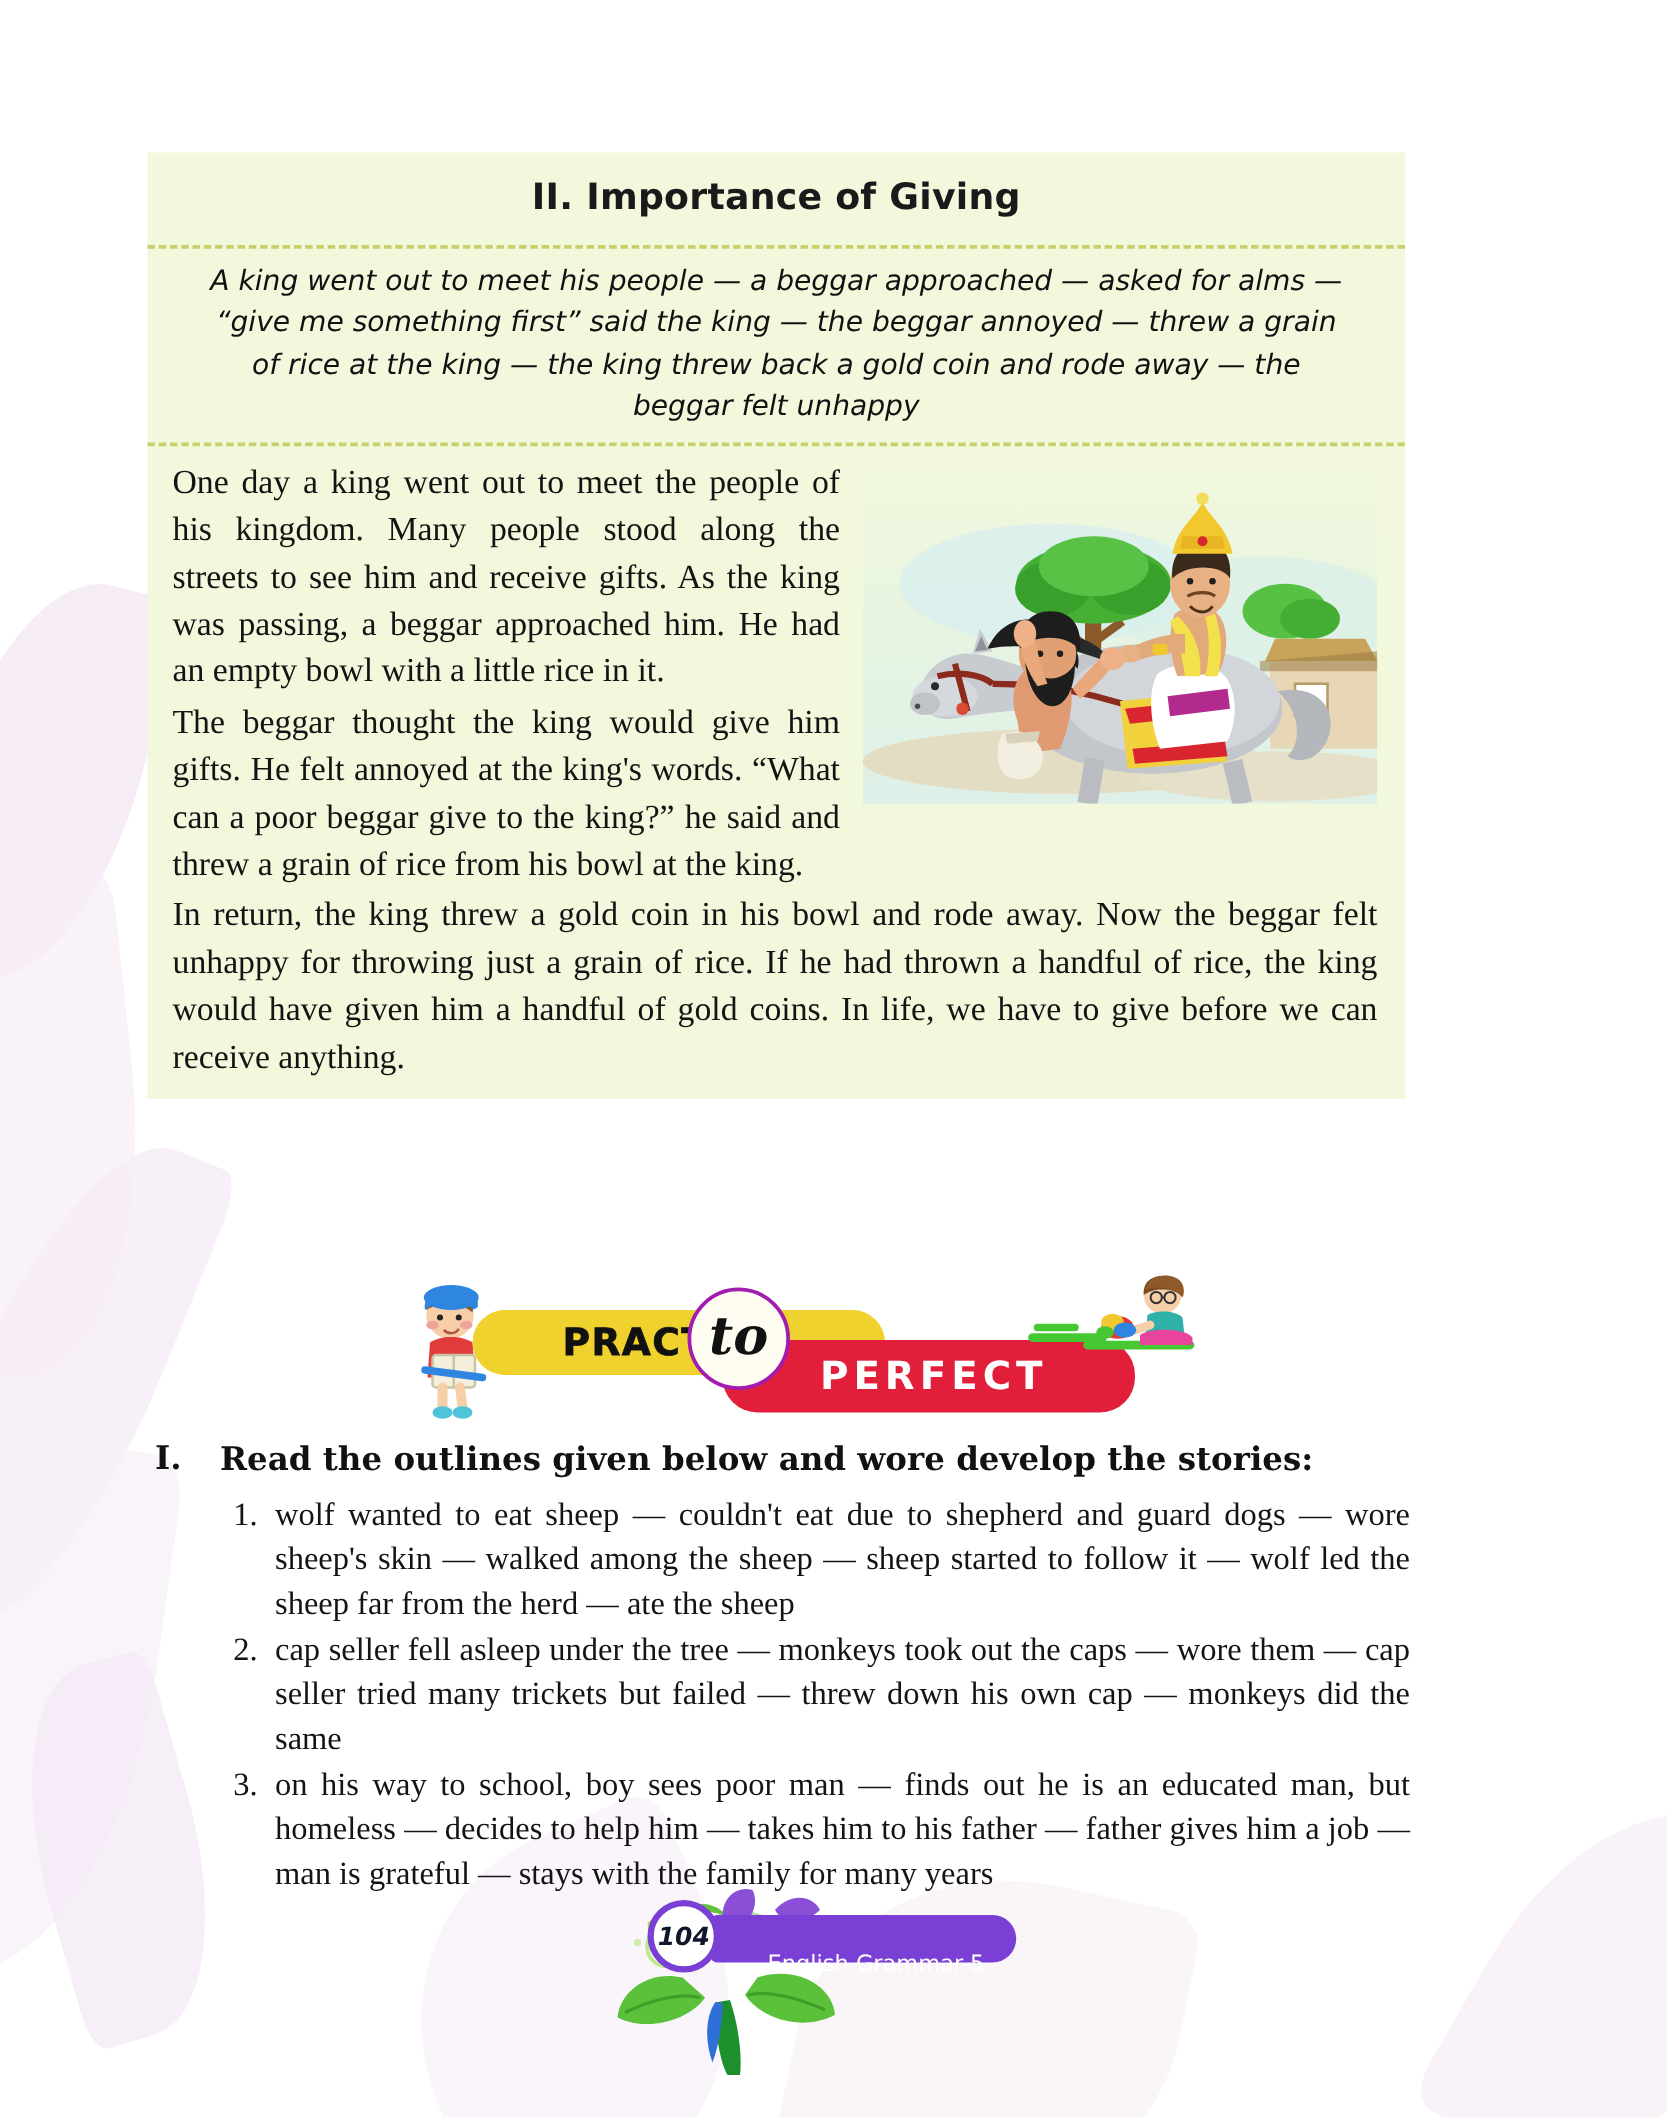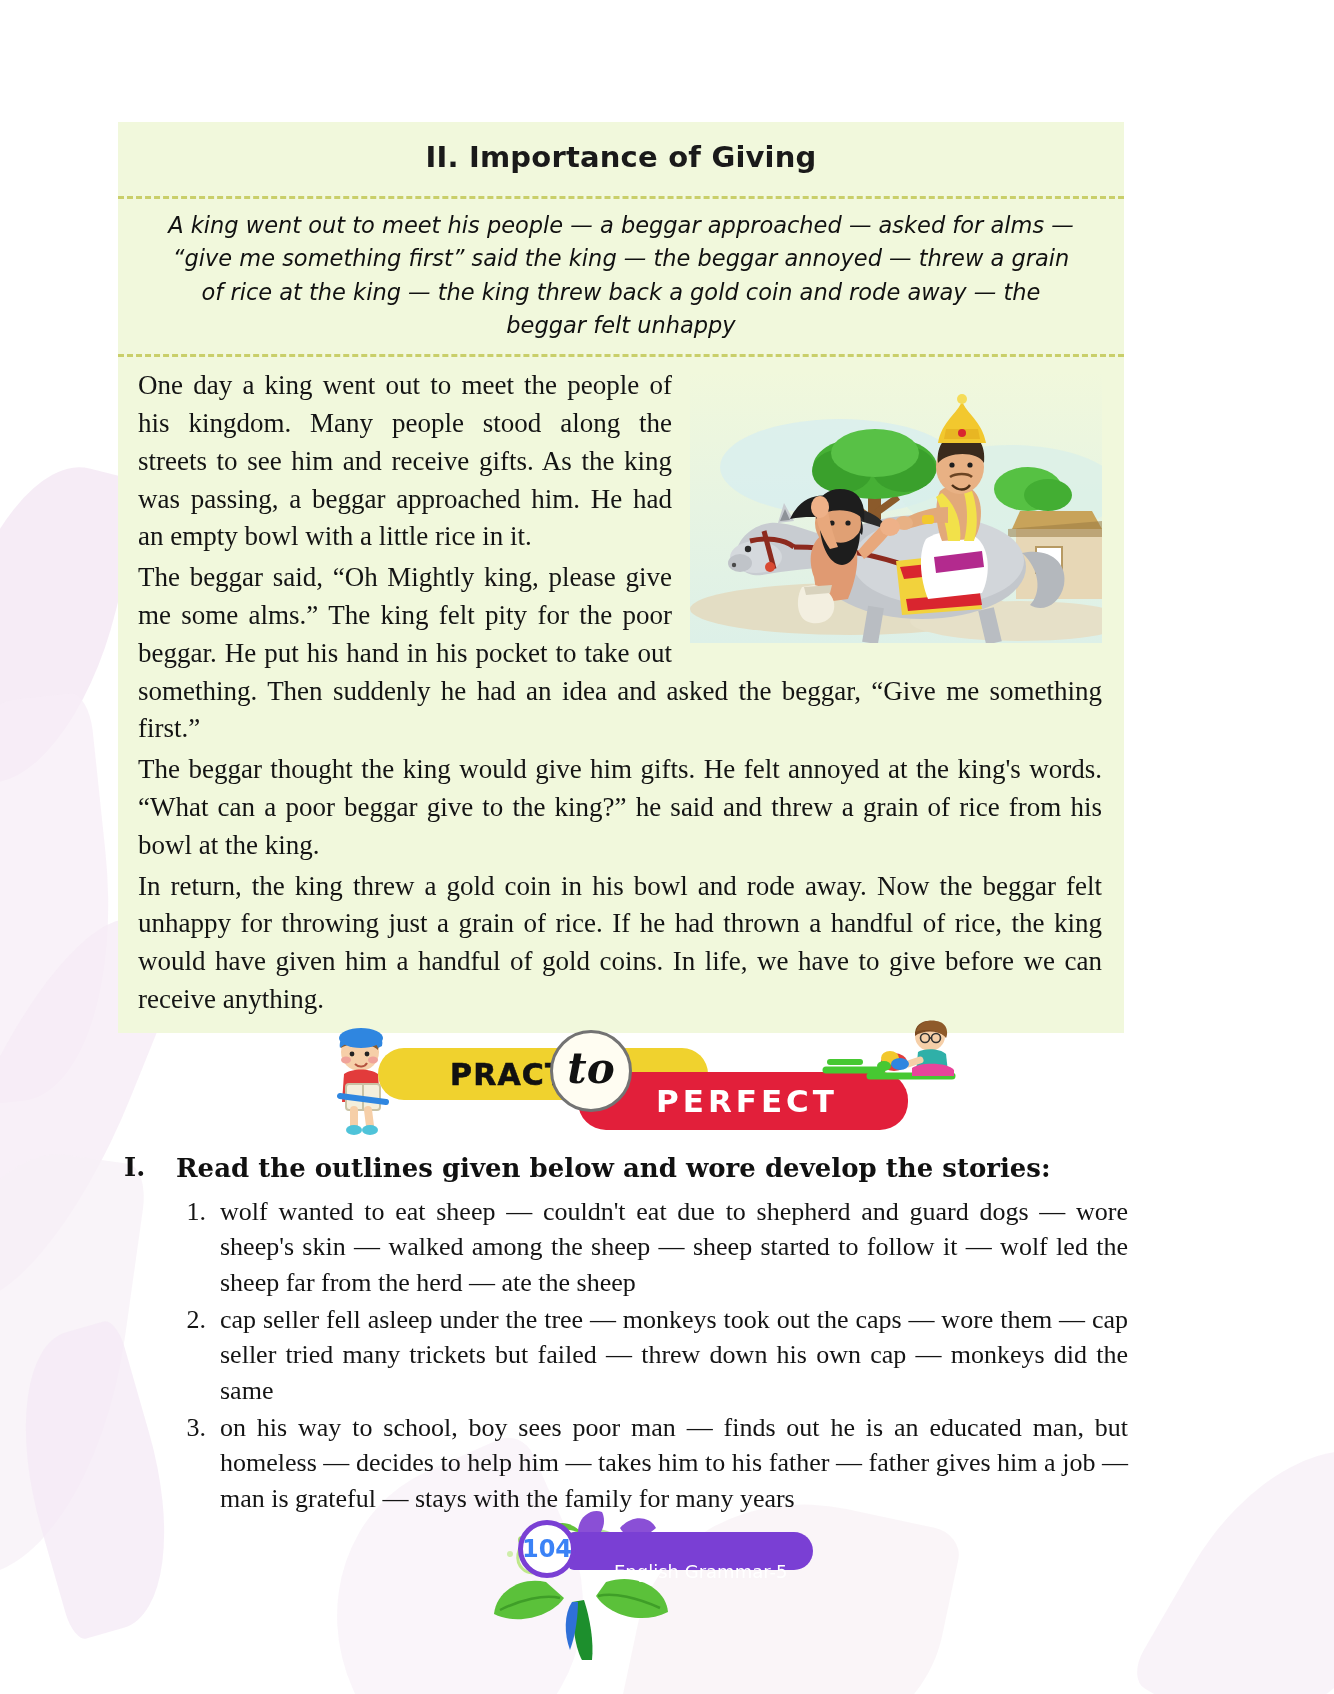--- a/index.html
+++ b/index.html
@@ -122,21 +122,21 @@
     letter-spacing: 1.2px;
     color: #111;
     display: flex; align-items: center; justify-content: center;
     -webkit-text-stroke: 0.6px #111;
   }
   .pb-circle {
     position: absolute;
     left: 230px; top: 10px;
     width: 82px; height: 82px;
     background: #fffdf2;
-    border: 3px solid #737373;
+    border: 3px solid #a21caf;
     border-radius: 50%;
     display: flex; align-items: center; justify-content: center;
   }
   .pb-to {
     font-family: "DejaVu Serif", serif;
     font-style: italic;
     font-weight: bold;
     font-size: 42px;
     color: #111;
     line-height: 1;
@@ -228,22 +228,23 @@
     width: 58px; height: 58px;
     background: #ffffff;
     border: 5px solid #7a3fd4;
     border-radius: 50%;
     display: flex; align-items: center; justify-content: center;
     z-index: 4;
   }
   .page-num {
     font-family: "DejaVu Sans", sans-serif;
     font-weight: bold;
-    font-size: 24px;
-    color: #3b82f6;
+    font-size: 20px;
+    color: #0f172a;
+    font-style: italic;
   }
   .book-tag {
     position: absolute;
     left: 108px; top: 22px;
     height: 38px;
     padding: 0 26px 0 46px;
     background: #7a3fd4;
     border-radius: 6px 19px 19px 6px;
     display: flex; align-items: center;
     z-index: 3;
@@ -379,21 +380,20 @@
           <path d="M168 180 C176 170 186 160 192 154 C198 148 206 154 200 162 C192 172 180 184 174 188 Z" fill="#e8a87c"></path>
           <ellipse cx="130" cy="136" rx="9" ry="11" fill="#eeb188"></ellipse>
           <ellipse cx="200" cy="156" rx="10" ry="9" fill="#eeb188"></ellipse>
 
           <path d="M112 216 C106 226 106 244 116 250 C128 256 142 250 144 238 C146 226 136 216 124 214 Z" fill="#f3efe0"></path>
           <path d="M114 216 L142 214 L140 222 L116 224 Z" fill="#d8d2bd"></path>
         </svg>
       </div>
 
       <div class="story-para">One day a king went out to meet the people of his kingdom. Many people stood along the streets to see him and receive gifts. As the king was passing, a beggar approached him. He had an empty bowl with a little rice in it.</div>
-      <div class="story-para">The beggar said, “Oh Mightly king, please give me some alms.” The king felt pity for the poor beggar. He put his hand in his pocket  to take out something. Then suddenly he had an idea and asked the beggar, “Give me something first.”</div>
       <div class="story-para">The beggar thought the king would give him gifts. He felt annoyed at the king's words. “What can a poor beggar give to the king?” he said and threw a grain of rice from his bowl at the king.</div>
       <div class="story-para">In return, the king threw a gold coin in his bowl and rode away. Now the beggar felt unhappy for throwing just a grain of rice. If he had thrown a handful of rice, the king would have given him a handful of gold coins. In life, we have to give before we can receive anything.</div>
     </div>
   </div>
 
   <div class="practice-banner">
 
     <div class="kid-left">
       <svg viewBox="0 0 76 110" xmlns="http://www.w3.org/2000/svg">
         <ellipse cx="40" cy="26" rx="19" ry="19" fill="#f6cfa8"></ellipse>

